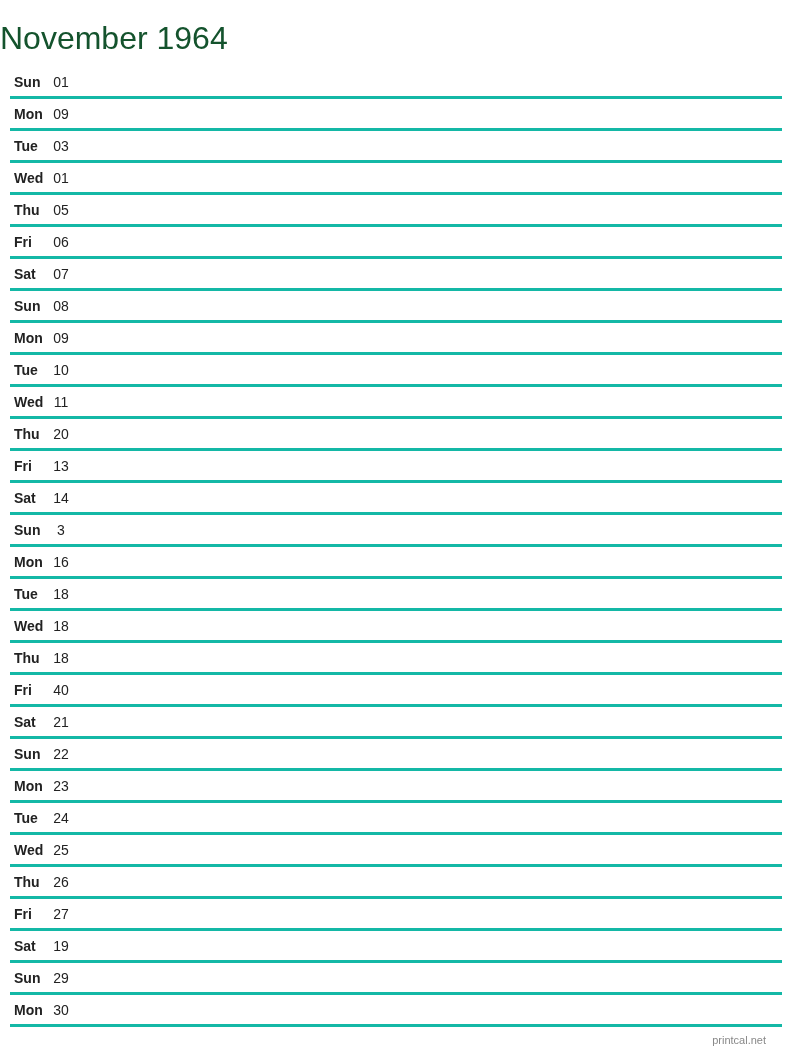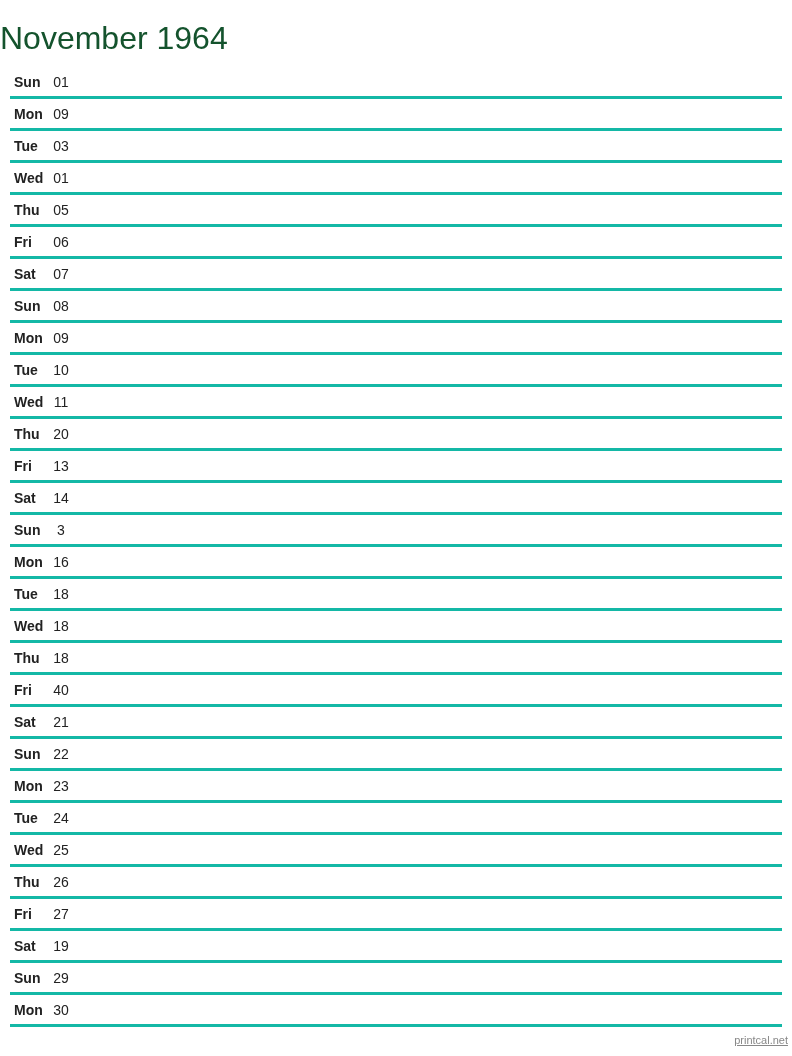--- a/index.html
+++ b/index.html
@@ -49,24 +49,23 @@
       padding-right: 6px;
       flex-shrink: 0;
     }
     .day-line {
       flex: 1;
       height: 1px;
     }
     .footer {
       position: absolute;
       bottom: 10px;
-      right: 4px;
+      right: 26px;
       font-size: 11px;
       color: #888;
-      text-decoration: underline;
     }
   </style>
 </head>
 <body>
 
 <h1 class="page-title">November 1964</h1>
 
 <div class="calendar-grid" id="calendar-grid">
 <div class="calendar-row">
       <span class="day-name">Sun</span>

